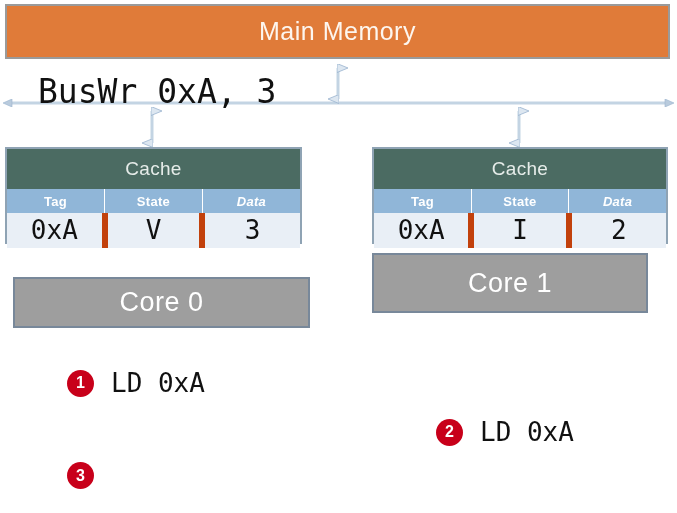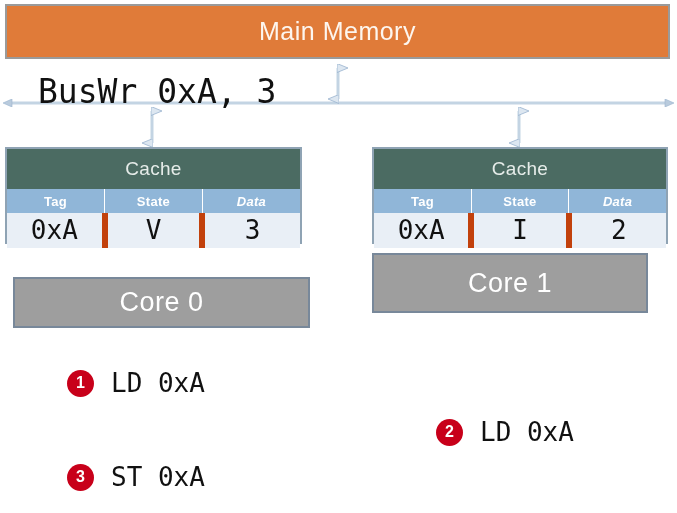--- a/index.html
+++ b/index.html
@@ -244,14 +244,13 @@
 <div class="step" id="step-1">
   <span class="step-badge">1</span>
   <span class="step-text">LD 0xA</span>
 </div>
 <div class="step" id="step-2">
   <span class="step-badge">2</span>
   <span class="step-text">LD 0xA</span>
 </div>
 <div class="step" id="step-3">
   <span class="step-badge">3</span>
-  <span class="step-text">ST 0xA</span>
 </div>
 
 </body></html>

